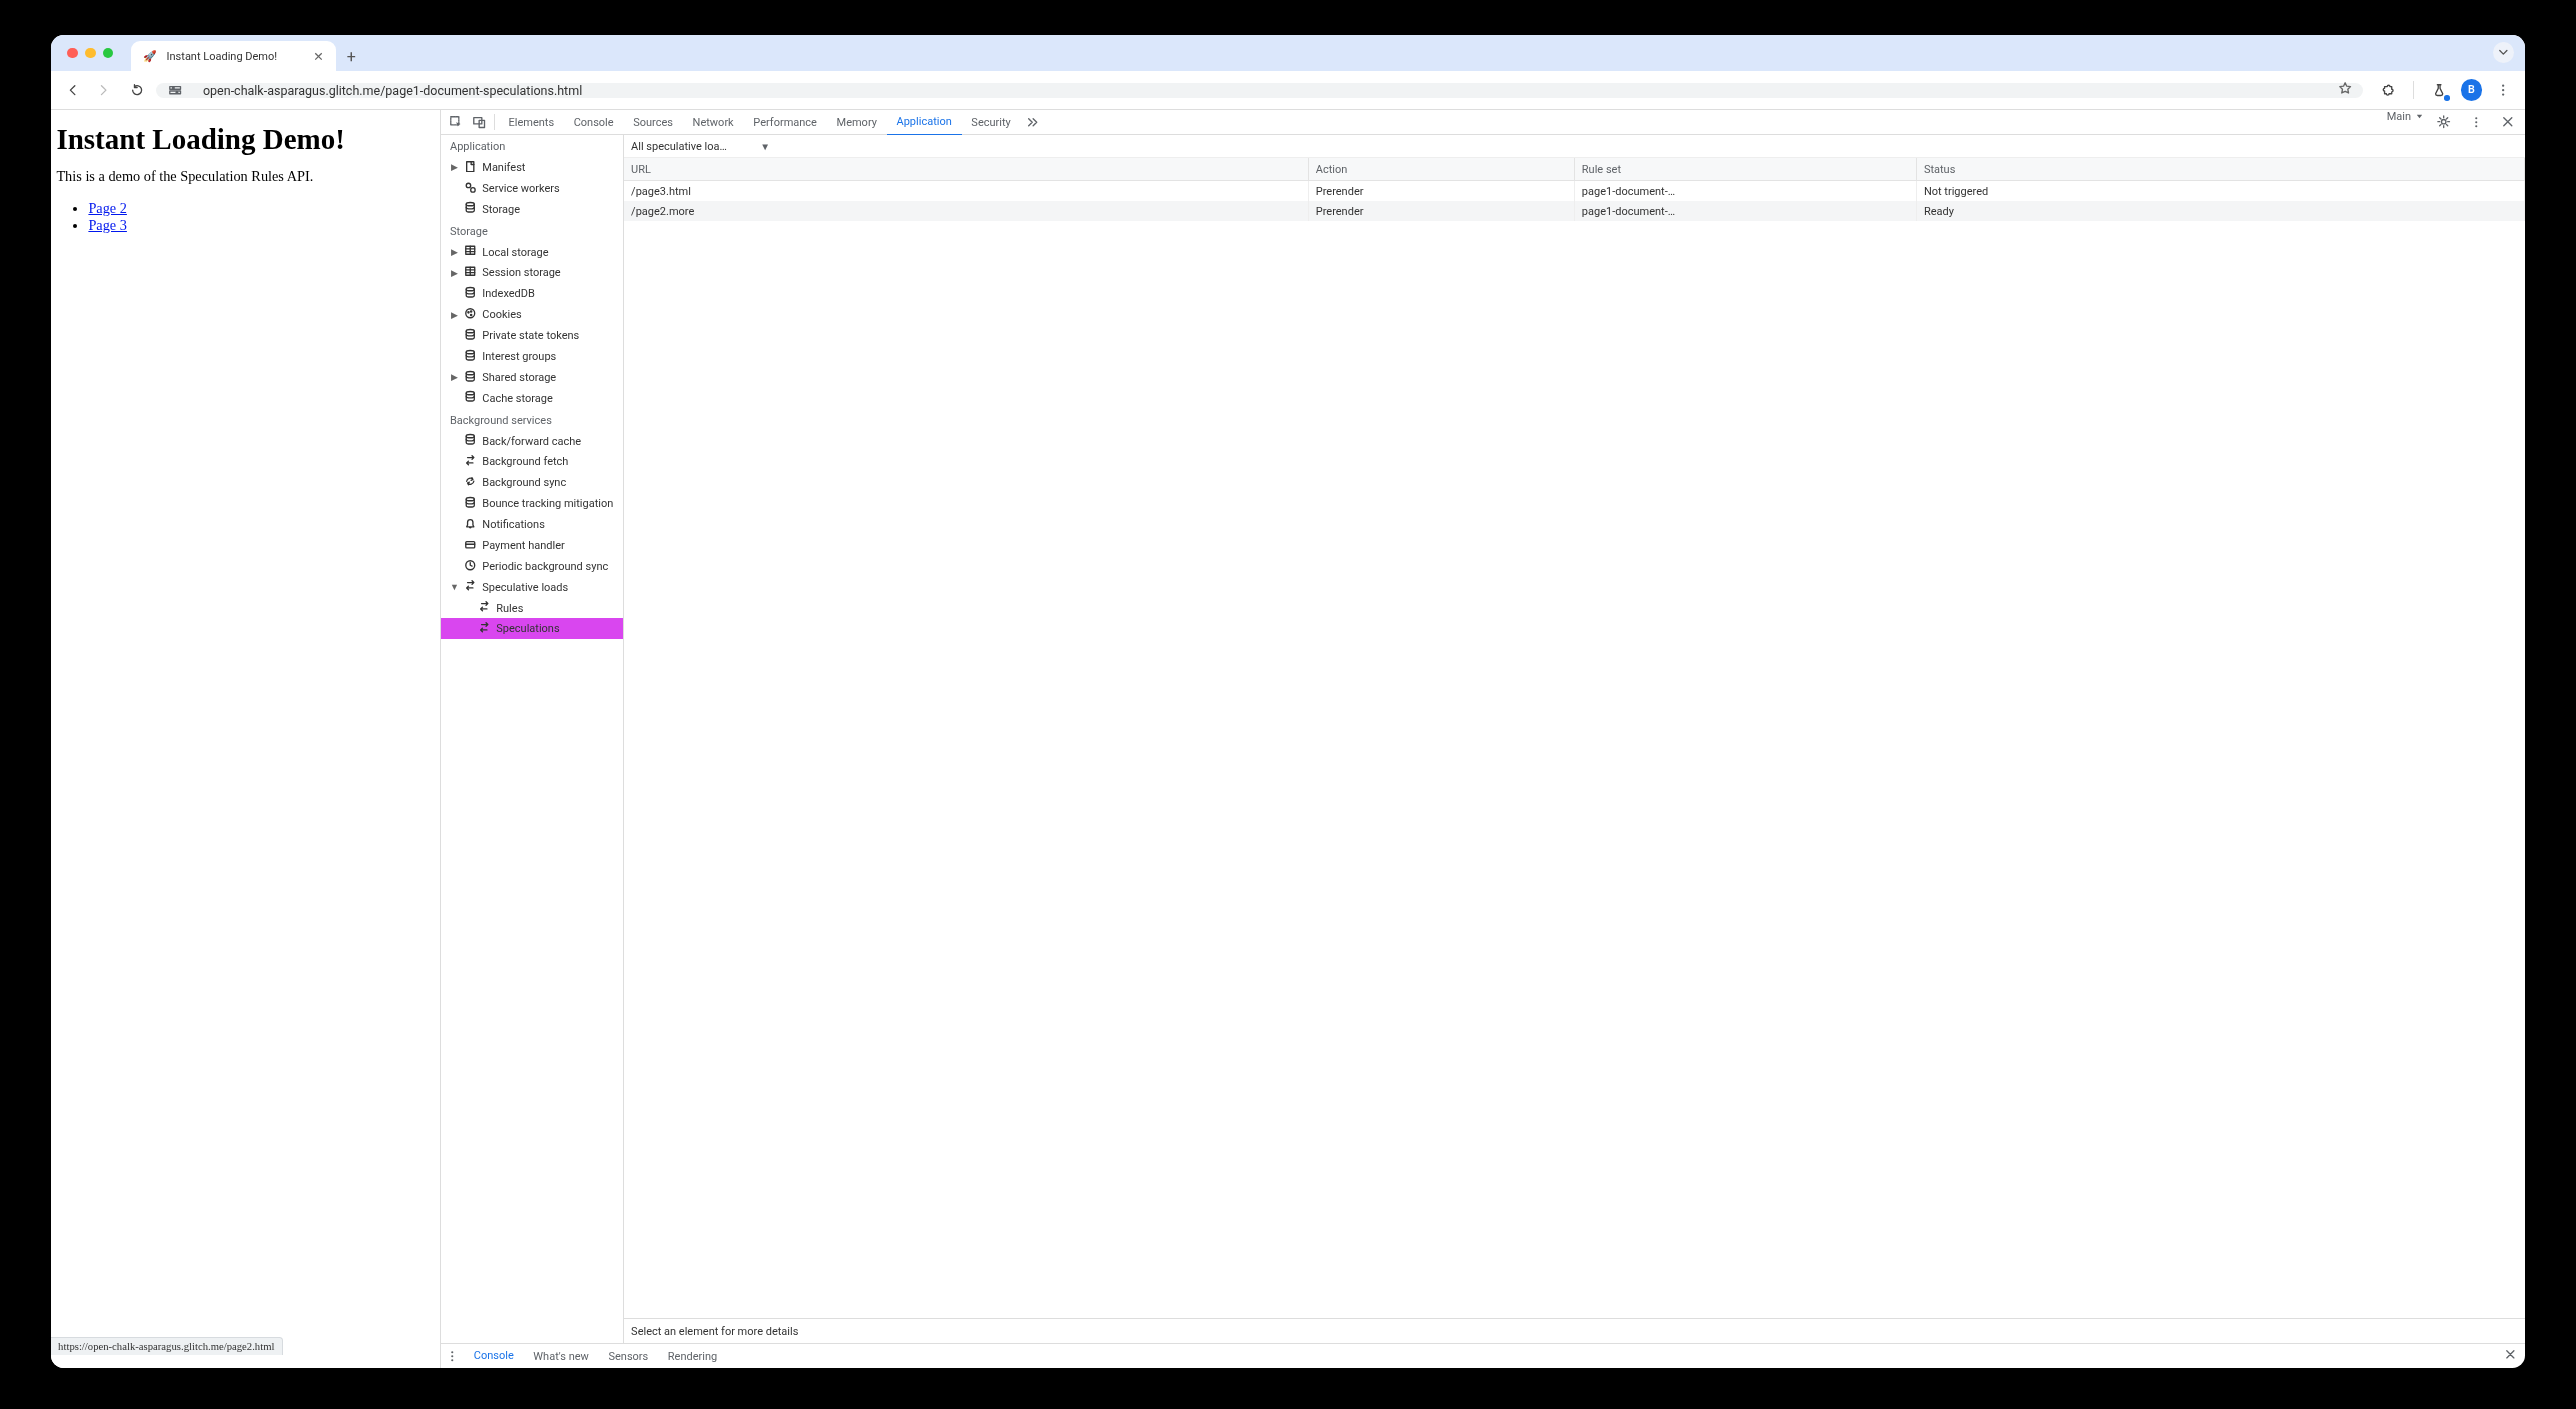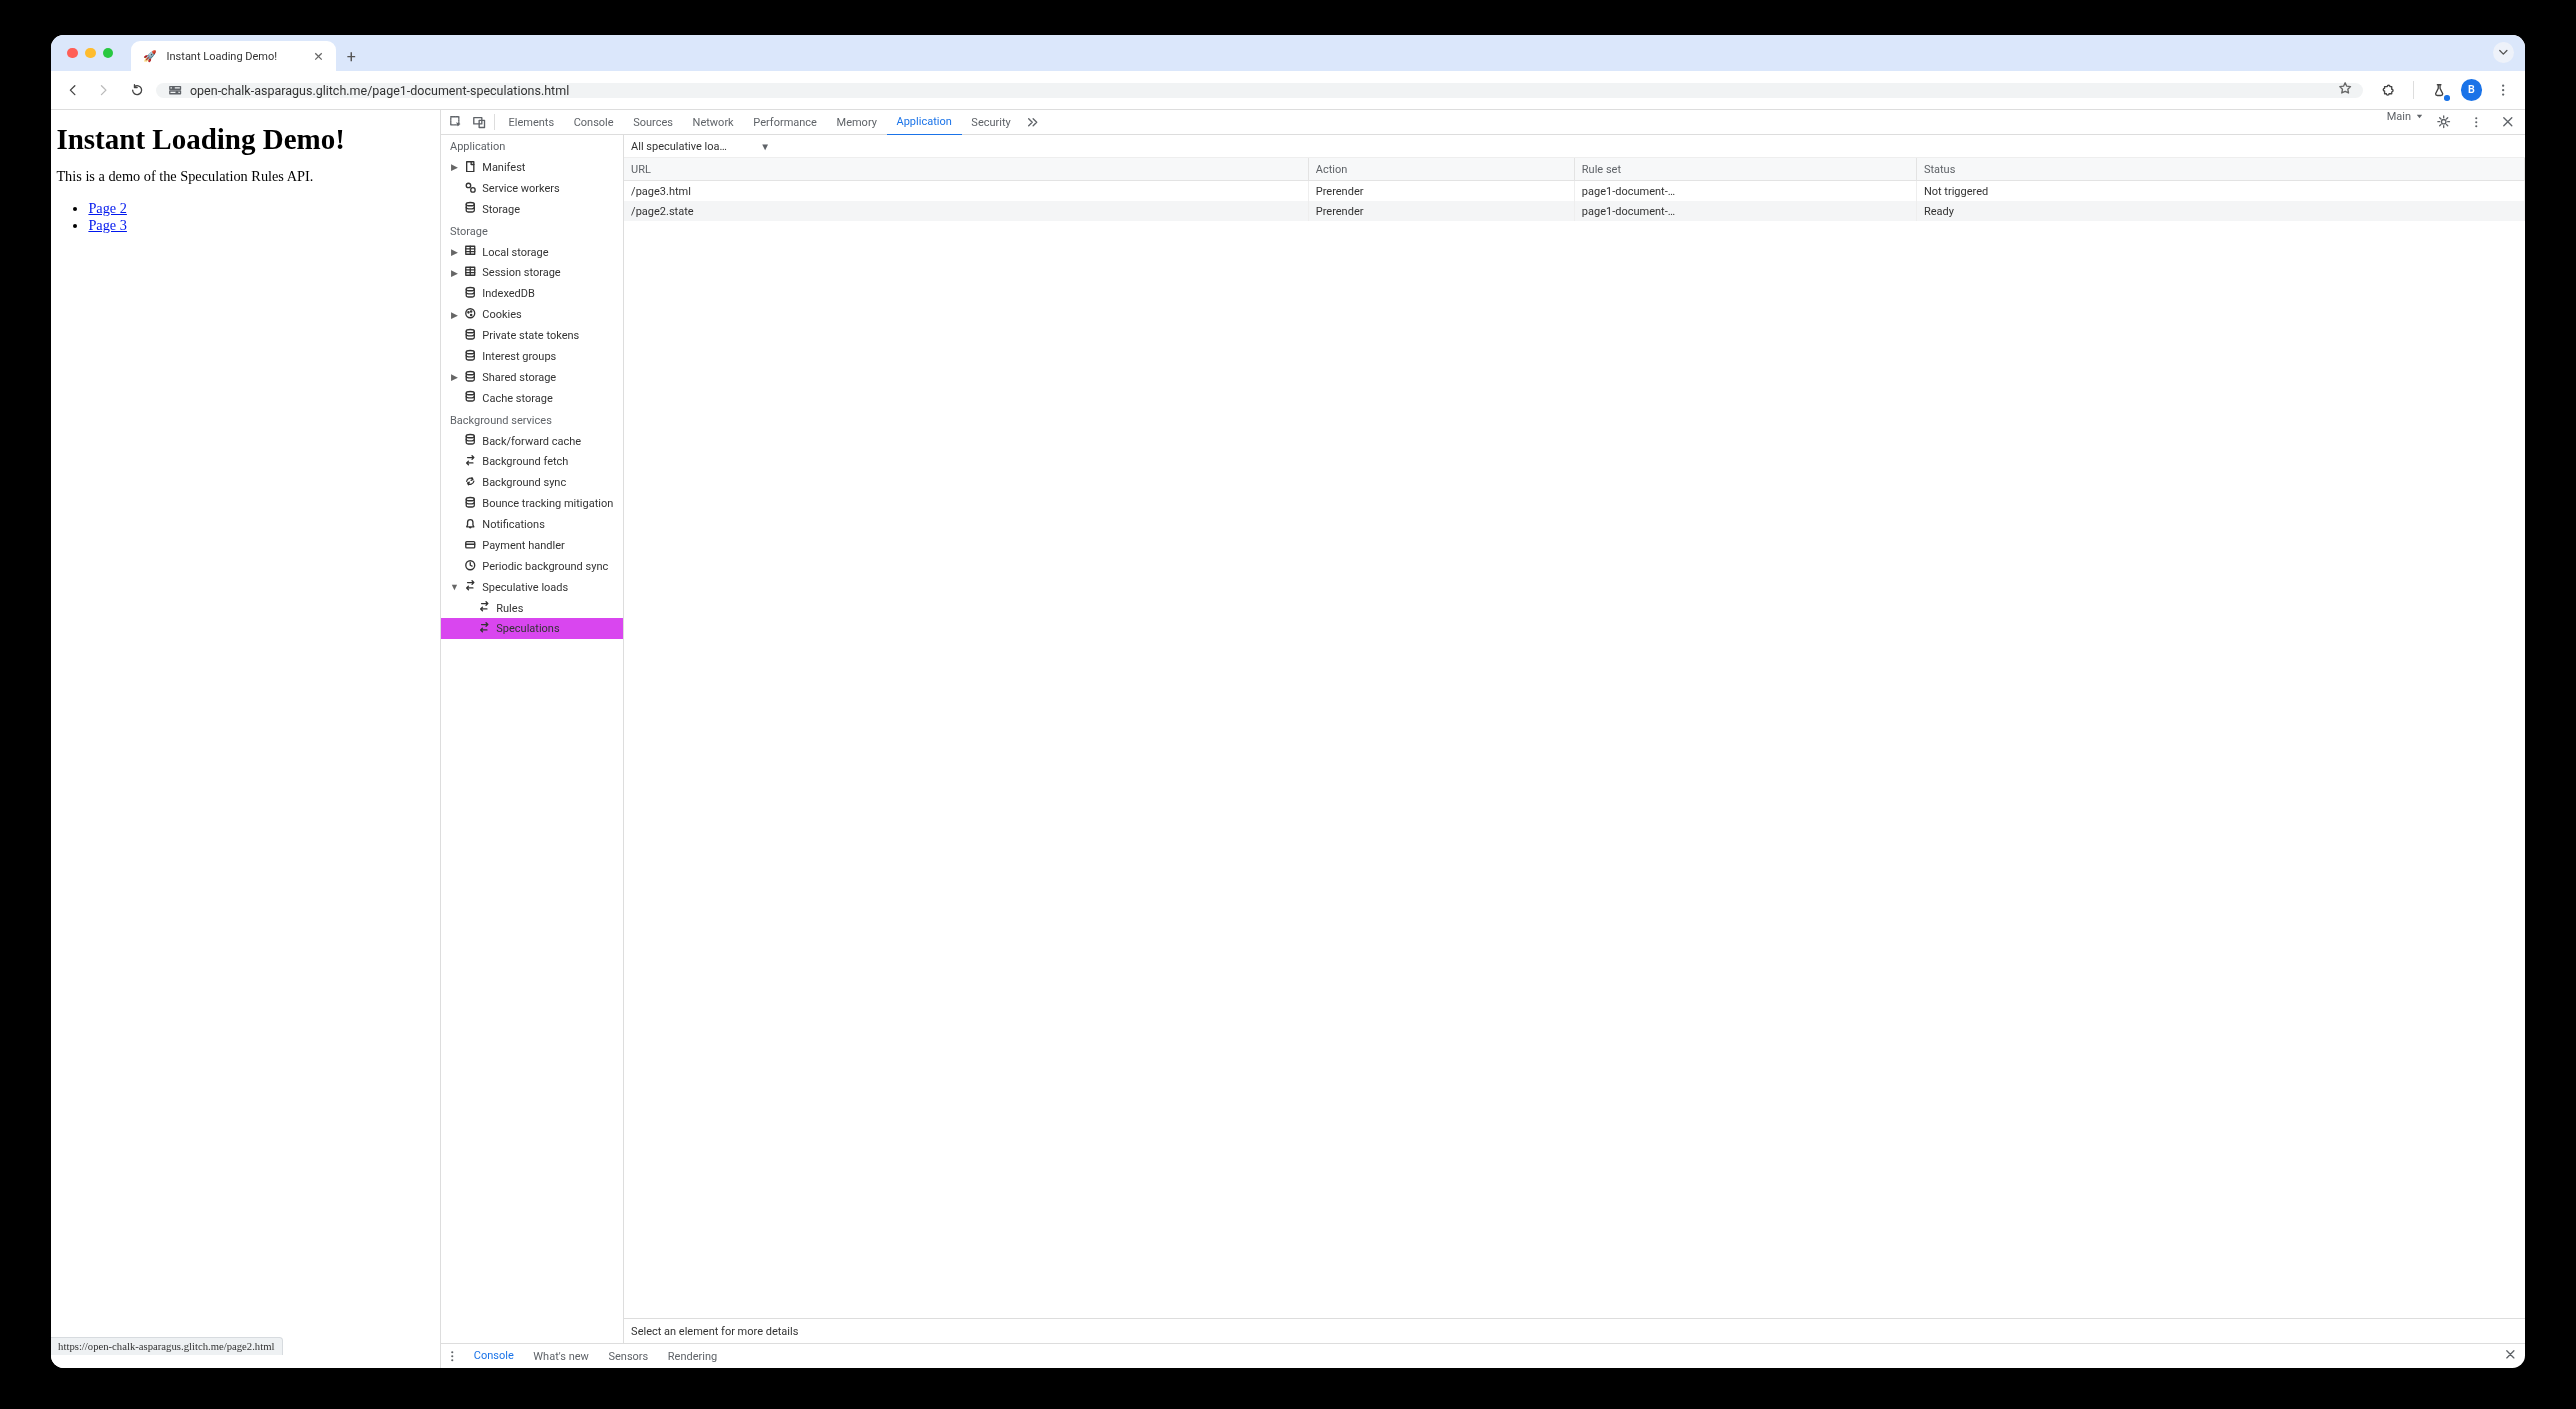--- a/index.html
+++ b/index.html
@@ -12,21 +12,21 @@
   .dot { width:10.7px; height:10.7px; border-radius:50%; }
   .dot.red{background:#ff5f57;} .dot.yellow{background:#febc2e;} .dot.green{background:#28c840;}
   .tab { background:#fff; height:30px; border-radius:9px 9px 0 0; display:flex; align-items:center; padding:0 12.5px; gap:9px; font-size:11px; color:#333; min-width:205px; margin-left:9px;}
   .tab .close { margin-left:auto; color:#666; font-size:12.5px; cursor:pointer;}
   .newtab { width:30px; height:30px; display:flex; align-items:center; justify-content:center; color:#555; font-size:16px; cursor:pointer;}
   .tabstrip-drop { position:absolute; right:10.7px; top:7.1px; width:21.4px; height:21.4px; border-radius:50%; background:#eef2fa; display:flex; align-items:center; justify-content:center; color:#555;}
   
   .toolbar { height:39px; background:#fff; border-bottom:0.9px solid #ddd; display:flex; align-items:center; padding:0 9px; gap:7.1px;}
   .tbtn { width:25px; height:25px; border-radius:50%; display:flex; align-items:center; justify-content:center; color:#444; cursor:pointer; font-size:13.4px;}
   .tbtn.dis{color:#bbb;}
-  .addr { flex:1; height:15px; border-radius:14.3px; background:#f1f3f4; display:flex; align-items:center; padding:0 10.7px; gap:7px; font-size:12.5px; color:#333;}
+  .addr { flex:1; height:15px; border-radius:14.3px; background:#f1f3f4; display:flex; align-items:center; padding:0 10.7px; gap:20px; font-size:12.5px; color:#333;}
   .addr .lead-icon{ width:16px; height:16px; display:flex;align-items:center;justify-content:center; color:#5f6368;}
   .addr .star{ margin-left:auto; color:#666;}
   .right-icons{display:flex; align-items:center; gap:9px; padding-left:5.4px;}
   .right-icons .avatar{ width:21.4px;height:21.4px;border-radius:50%; background:#1a73e8; color:#fff; font-size:10.7px; font-weight:600; display:flex;align-items:center;justify-content:center;}
   .vsep{ width:0.9px; height:18px; background:#ddd; margin:0 3.6px;}
   
   .main { flex:1; display:flex; min-height:0; position:relative;}
   .page { width:389px; padding:12.5px 5.4px 5.4px 5.4px; font-family: "Times New Roman", Times, serif; color:#000; position:relative; background:#fff;}
   .page h1 { font-size:29px; font-weight:bold; margin-bottom:12.5px;}
   .page p { font-size:14.3px; margin-bottom:15px;}
@@ -423,21 +423,21 @@
                   </tr>
                 </thead>
               <tbody id="spec-body">
                   <tr class="row">
                     <td>/page3.html</td>
                     <td>Prerender</td>
                     <td>page1-document-…</td>
                     <td>Not triggered</td>
                   </tr>
                   <tr class="row">
-                    <td>/page2.state</td>
+                    <td>/page2.more</td>
                     <td>Prerender</td>
                     <td>page1-document-…</td>
                     <td>Ready</td>
                   </tr>
                 </tbody>
             </table>
           </div>
           <div class="details-hint">Select an element for more details</div>
         </div>
       </div>

